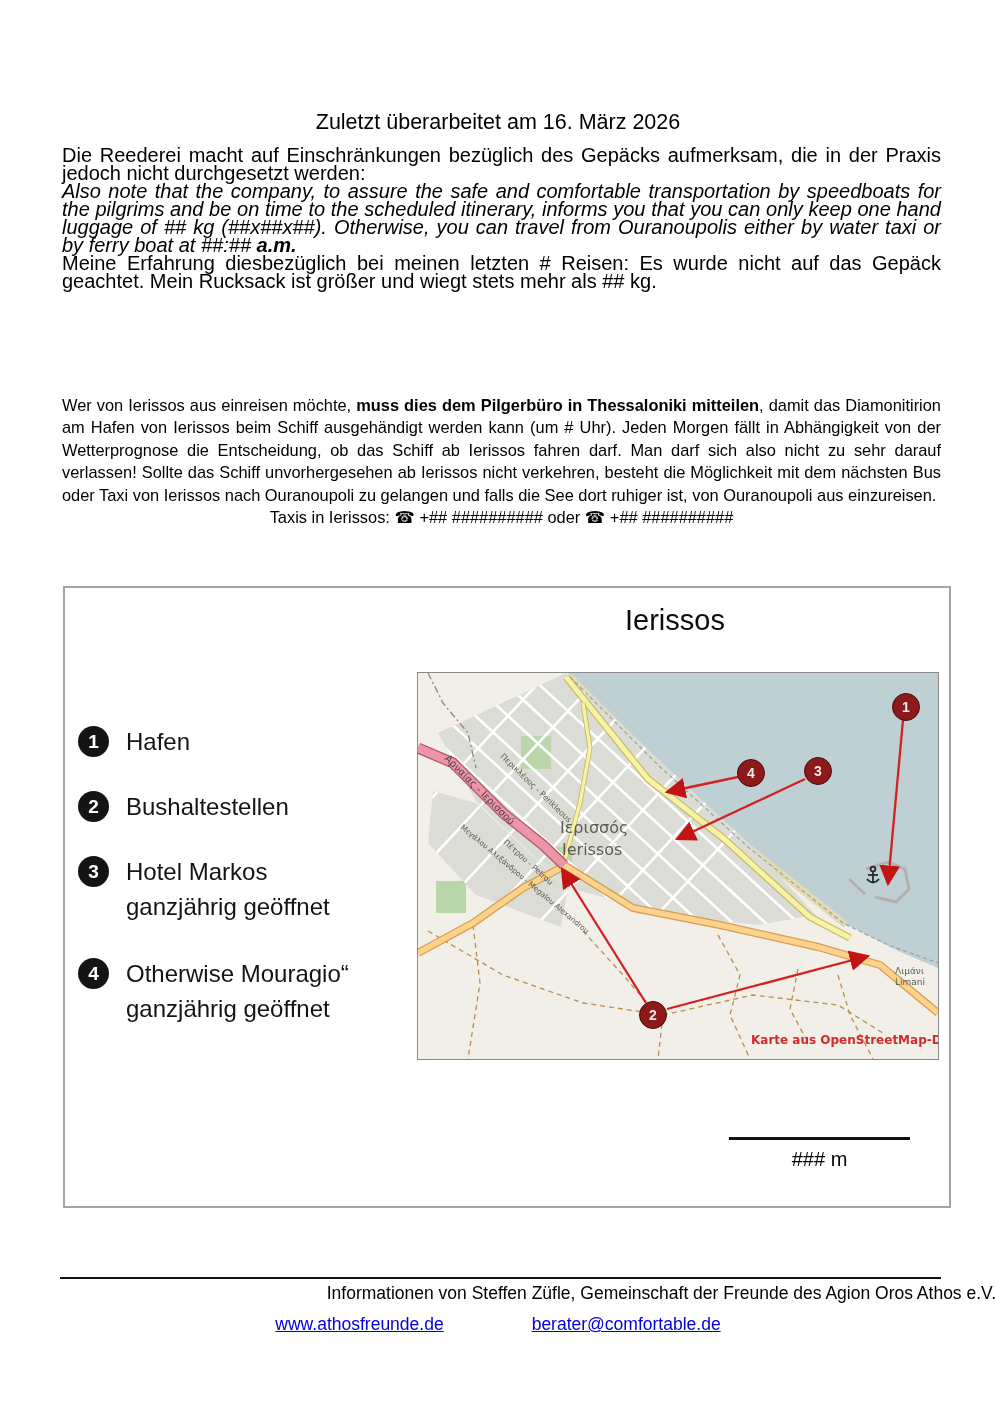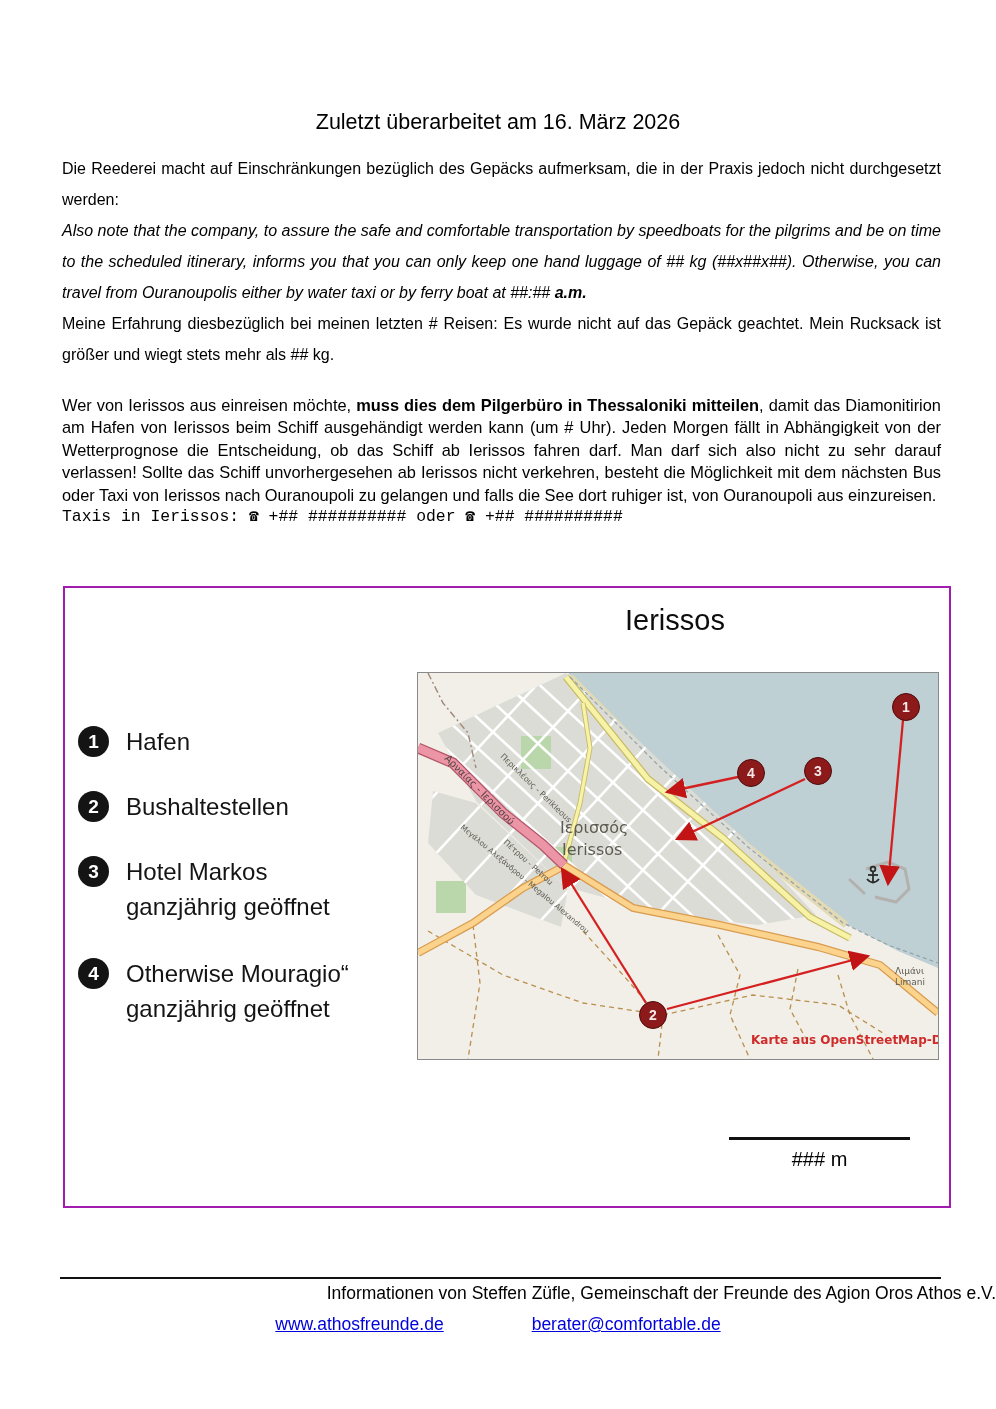--- a/index.html
+++ b/index.html
@@ -5,28 +5,28 @@
   html,body{margin:0;padding:0;background:#888;}
   #page{
     position:relative; width:996px; height:1409px; background:#ffffff;
     font-family:"Liberation Sans","DejaVu Sans",sans-serif; color:#000;
     margin:0 auto; overflow:hidden;
   }
   .title-block{position:absolute; top:50px; left:0; width:100%; text-align:center;
     font-size:21.5px; line-height:29px; white-space:pre-wrap;}
   .body-block{position:absolute; left:62px; width:879px; text-align:justify;}
   .body-block p{margin:0;}
-  #block-luggage{top:153px; font-size:16px; line-height:31px;}
+  #block-luggage{top:146px; font-size:20px; line-height:18px;}
   #block-ierissos{top:394px; font-size:16.4px; line-height:22.4px;}
   .italic{font-style:italic;}
   .bold{font-weight:bold;}
-  .taxi-line{text-align:left; margin-top:0;font-family:Liberation Mono, monospace;}
+  .taxi-line{text-align:center; margin-top:0;}
   
   #map-box{position:absolute; top:586px; left:63px; width:884px; height:618px;
-    border:2px solid #a21caf; background:#fff;}
+    border:2px solid #a3a3a3; background:#fff;}
   #map-title{position:absolute; left:560px; top:16px; font-size:29px; color:#0d0d0d;}
   .legend-item{position:absolute; left:13px; display:flex; gap:17px;}
   .legend-badge{flex:0 0 auto; width:31px; height:31px; border-radius:50%; background:#141414;
     color:#fff; font-size:19px; font-weight:bold; display:flex; align-items:center;
     justify-content:center; margin-top:2px;}
   .legend-text{font-size:24px; line-height:35px; color:#141414;}
   #legend-1{top:136px;} #legend-2{top:201px;} #legend-3{top:266px;} #legend-4{top:368px;}
   #map-svg{position:absolute; left:352px; top:84px; border:1px solid #8a8a8a; display:block;}
   #scale-line{position:absolute; left:664px; top:549px; width:181px; border-top:3px solid #111;}
   #scale-label{position:absolute; left:664px; top:560px; width:181px; text-align:center; font-size:20px;}

